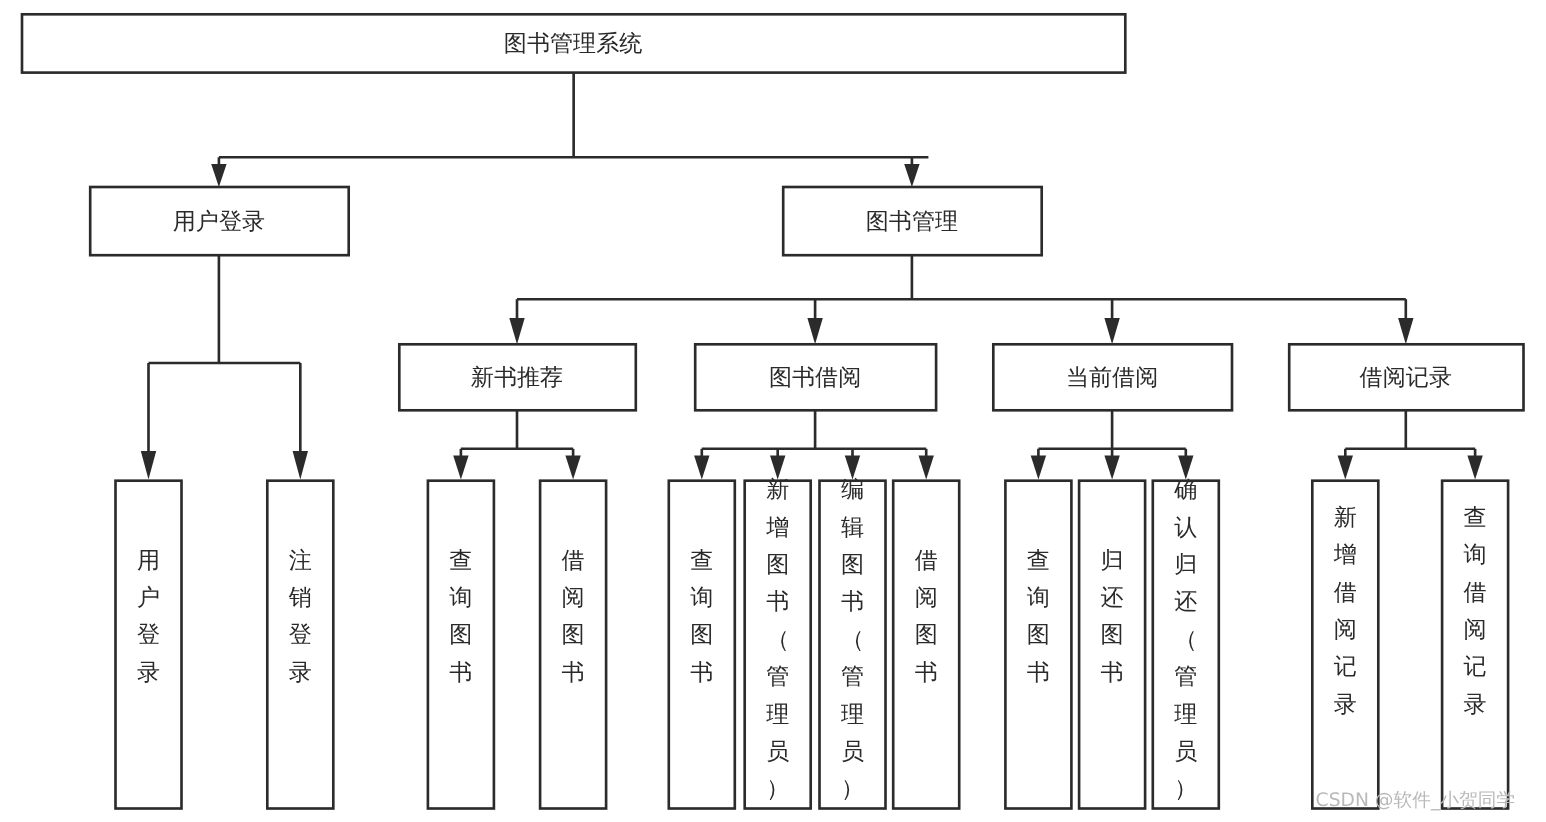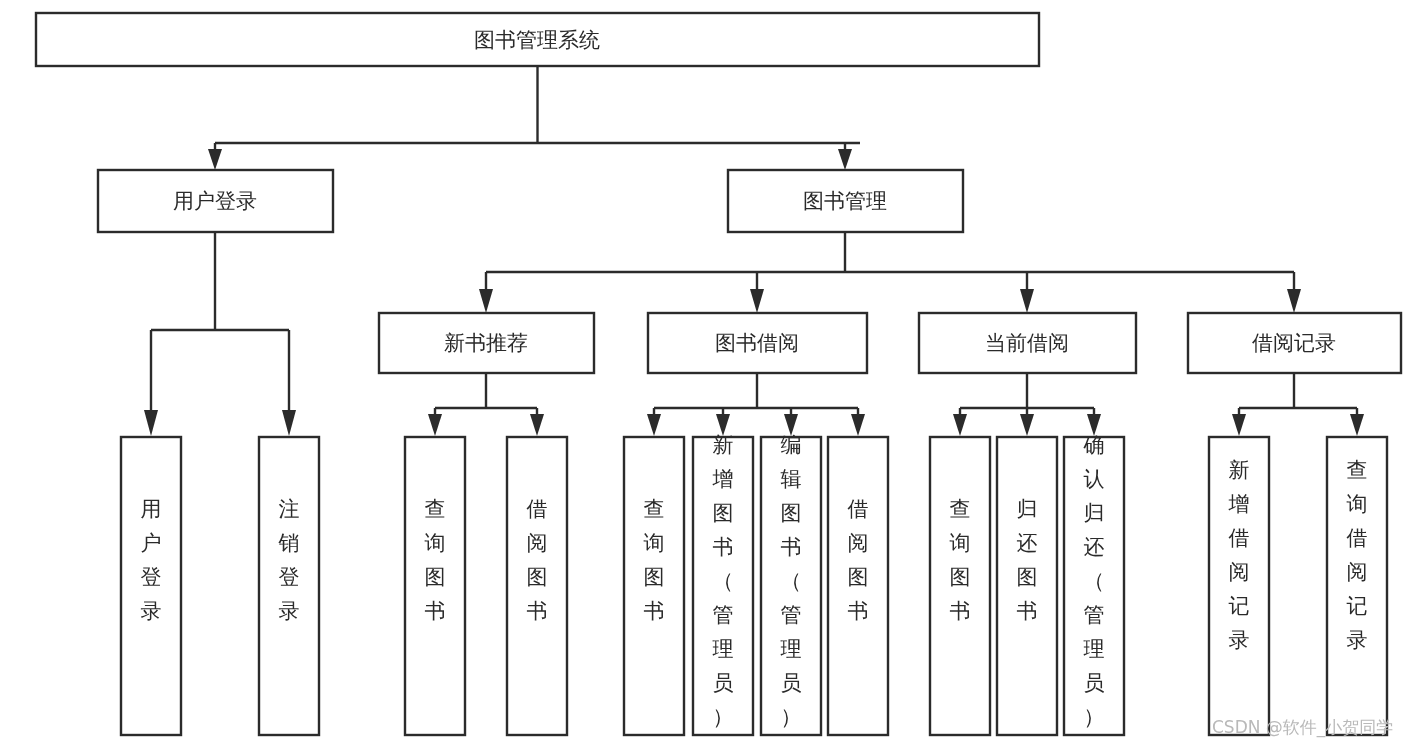--- a/index.html
+++ b/index.html
@@ -9,21 +9,21 @@
   }
   body {
     width: 1405px;
     height: 747px;
     overflow: hidden;
     font-family: "DejaVu Sans", "Liberation Sans", sans-serif;
     position: relative;
   }
   #diagram-root {
     position: absolute;
-    left: 16px;
+    left: 0;
     top: 0;
     width: 1189px;
     height: 747px;
   }
   svg {
     display: block;
   }
   .node-box {
     fill: #ffffff;
     stroke: #2b2b2b;

